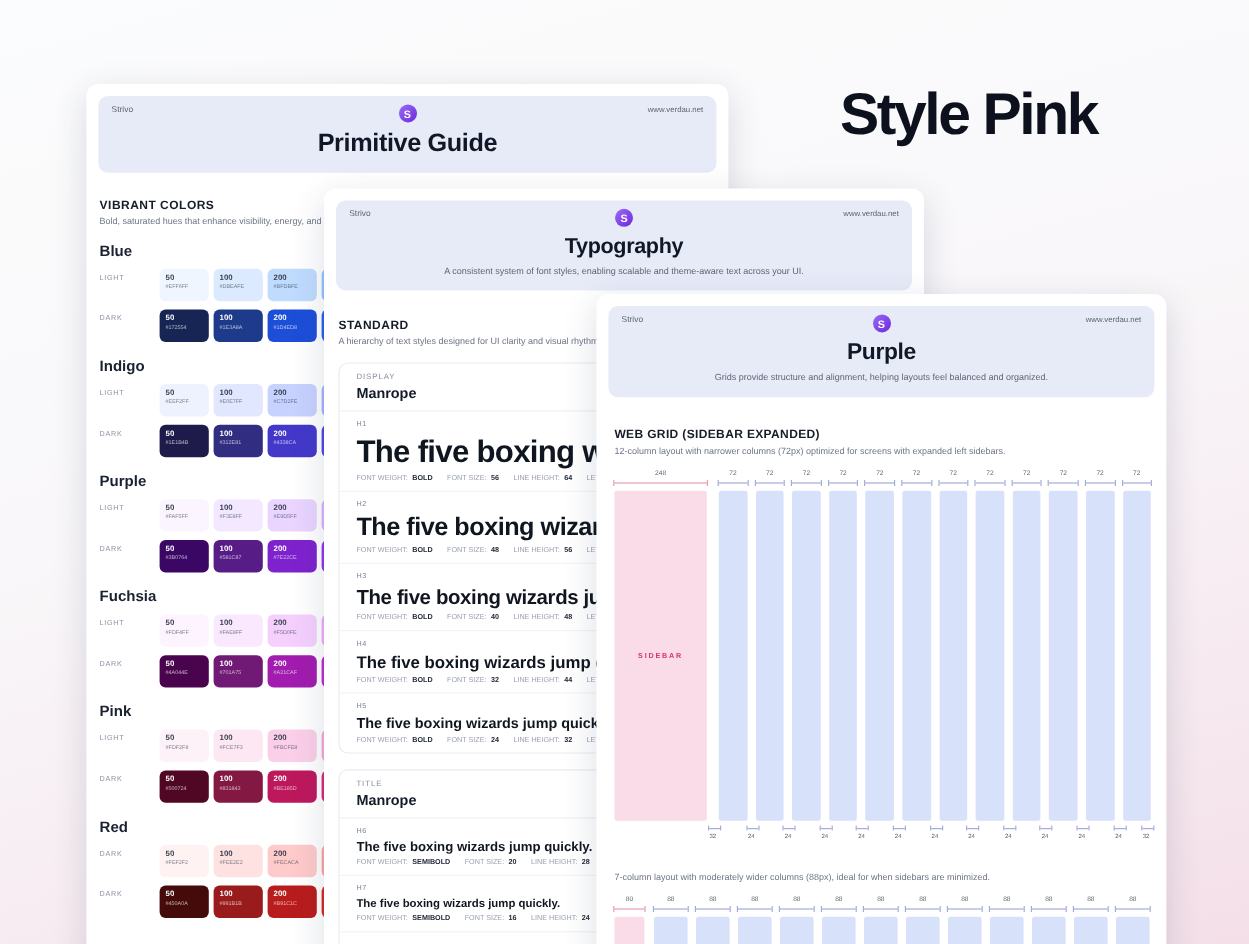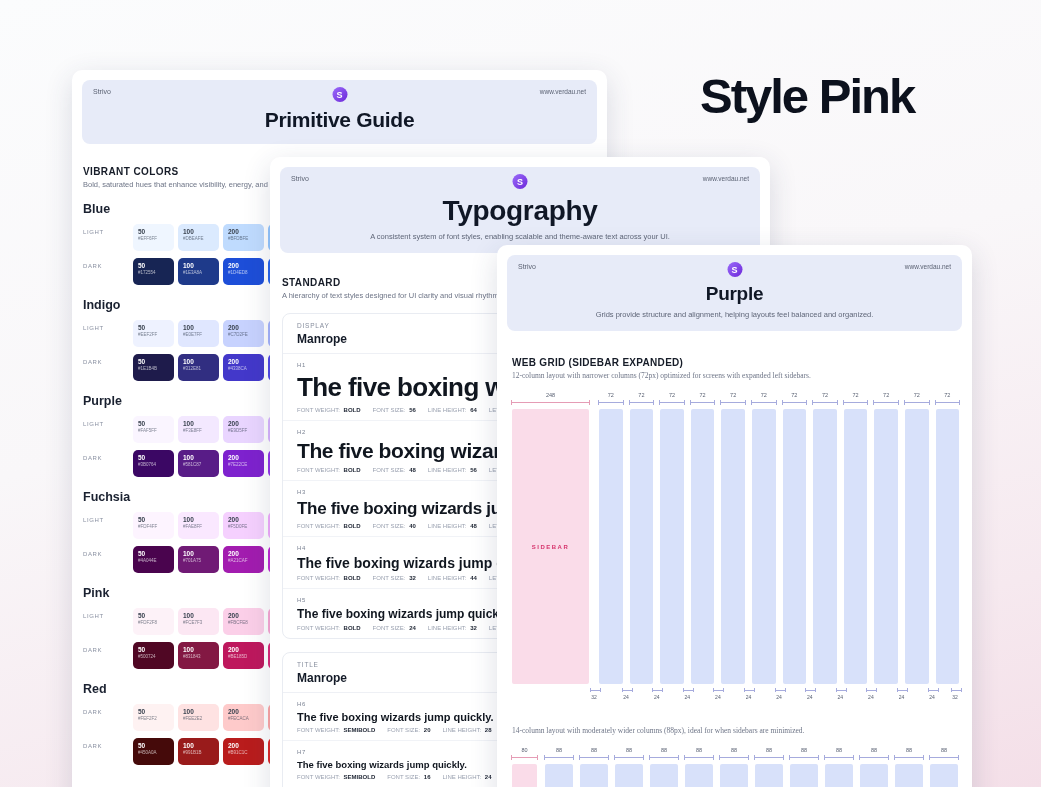--- a/index.html
+++ b/index.html
@@ -16,21 +16,21 @@
 
   
   .band{position:relative;margin:10px;background:#e7ebf8;border-radius:8px;padding:28px 10px 12px;}
   .band-brand{position:absolute;left:11px;top:8px;font-size:7px;color:#5b6273;}
   .band-url{position:absolute;right:11px;top:8px;font-size:6.5px;color:#5b6273;}
   .band-logo{position:absolute;left:50%;top:7px;transform:translateX(-50%);
     width:15px;height:15px;border-radius:50%;
     background:linear-gradient(135deg,#9a6bfa,#6d28d9);color:#fff;font-size:9px;font-weight:800;
     display:flex;align-items:center;justify-content:center;}
   .band-title{text-align:center;font-weight:800;color:#101726;letter-spacing:-.3px;}
-  .t-lg{font-size:21px;} .t-md{font-size:28px;} .t-sm{font-size:19px;}
+  .t-lg{font-size:21px;} .t-md{font-size:18px;} .t-sm{font-size:19px;}
   .band-sub{text-align:center;font-size:7.5px;color:#5f6678;margin-top:5px;}
 
   
   .colors-body{padding:12px 12px 0 11px;}
   .sec-head{font-size:10px;font-weight:800;color:#161c28;letter-spacing:.4px;}
   .sec-sub{font-size:7.5px;color:#6e7587;margin-top:3px;}
   .color-group{margin-top:13px;}
   .group-title{font-size:12.5px;font-weight:700;color:#1a2130;margin-bottom:8px;}
   .swatch-row{display:flex;margin-bottom:7px;}
   .row-label{width:50px;font-size:6px;color:#8a91a2;letter-spacing:.6px;padding-top:5px;}
@@ -57,21 +57,21 @@
   .s-H4{font-size:14px;font-weight:800;}
   .s-H5{font-size:12px;font-weight:800;}
   .s-H6{font-size:11px;font-weight:700;}
   .s-H7{font-size:9.5px;font-weight:700;}
   .entry-meta{display:flex;gap:12px;font-size:6px;color:#9aa1b0;white-space:nowrap;}
   .entry-meta b{color:#232a38;font-weight:700;margin-left:2px;}
 
   
   .grids-body{padding:16px 14px 0 15px;}
   .grid-section-head{font-size:10px;font-weight:800;color:#161c28;letter-spacing:.3px;}
-  .grid-section-sub{font-size:7.5px;color:#6e7587;margin:3px 0 12px;font-family:Liberation Serif, serif;}
+  .grid-section-sub{font-size:7.5px;color:#6e7587;margin:3px 0 12px;}
   .grid-wrap{width:446px;position:relative;}
   .grid-row{display:flex;gap:7px;}
   .measure{display:flex;flex-direction:column;align-items:center;justify-content:flex-end;}
   .mnum{font-size:5.5px;color:#565e70;margin-bottom:2px;}
   .mline{width:100%;height:5px;border-left:1px solid #a6abdd;border-right:1px solid #a6abdd;position:relative;}
   .mline::after{content:"";position:absolute;left:0;right:0;top:2px;height:1px;background:#a6abdd;}
   .measure.pink .mline{border-color:#e59cb5;} .measure.pink .mline::after{background:#e59cb5;}
   .blocks{margin-top:4px;}
   .block{background:#d8e1fa;border-radius:2px;}
   .block.pink{background:#fadce9;display:flex;align-items:center;justify-content:center;}
@@ -614,21 +614,21 @@
               <div class="bnum">24</div>
             </div>
             <div class="bmark" style="left: 438.5px;">
               <div class="mline"></div>
               <div class="bnum">32</div>
             </div>
           </div>
         </div>
       </div>
       <div class="grid-section">
-        <div class="grid-section-sub">14-column layout with moderately wider columns (88px), ideal for when sidebars are minimized.</div>
+        <div class="grid-section-sub">7-column layout with moderately wider columns (88px), ideal for when sidebars are minimized.</div>
         <div class="grid-wrap">
           <div class="grid-row">
             <div class="measure pink g2-sb">
               <div class="mnum">80</div>
               <div class="mline"></div>
             </div>
             <div class="measure g2-col">
               <div class="mnum">88</div>
               <div class="mline"></div>
             </div>

